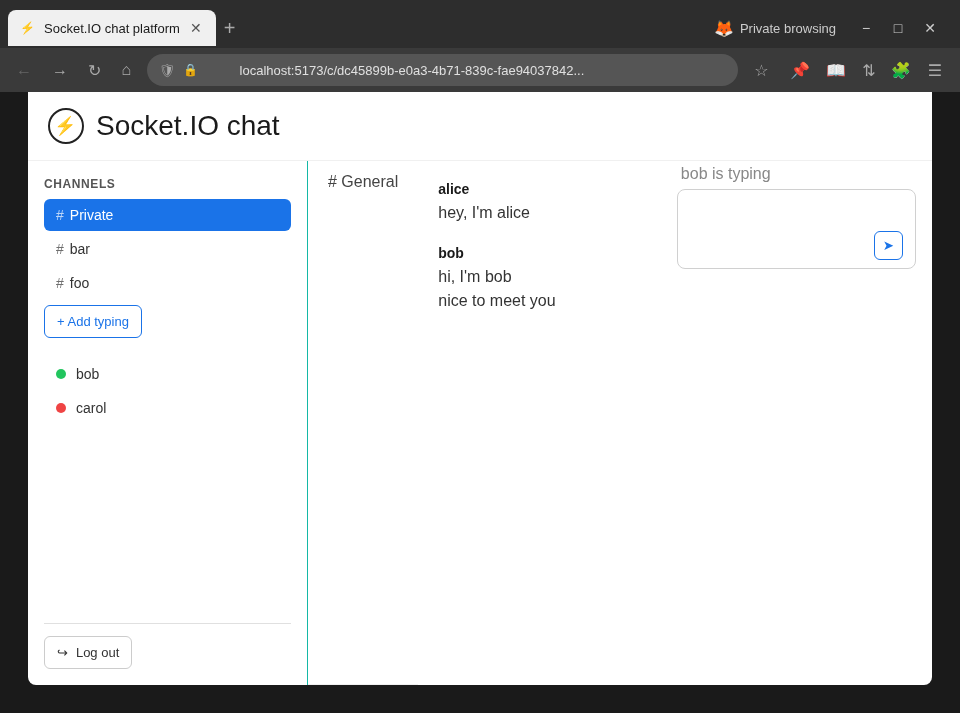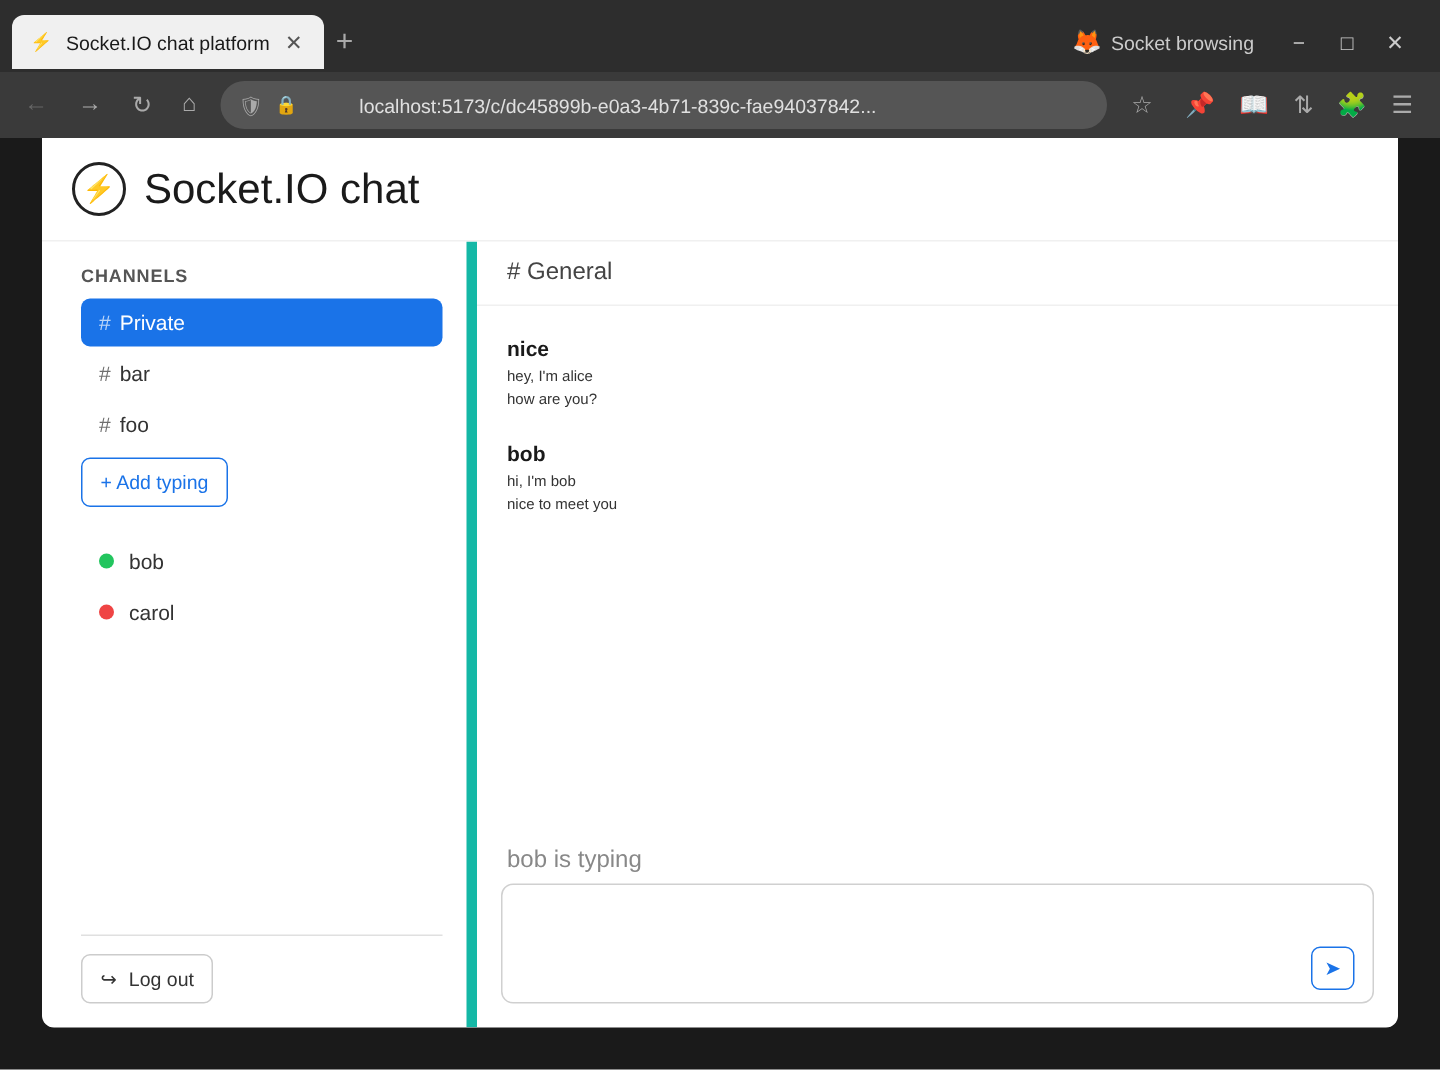--- a/index.html
+++ b/index.html
@@ -228,25 +228,24 @@
     .app-body {
       display: flex;
       flex: 1;
       overflow: hidden;
     }
 
     
     .sidebar {
       width: 280px;
       min-width: 280px;
-      border-right: 7px solid #14b8a6;
+      border-right: 1px solid #14b8a6;
       display: flex;
       flex-direction: column;
       padding: 16px;
-      margin-left: 10px;
     }
 
     .section-label {
       font-size: 12px;
       font-weight: 700;
       color: #555;
       letter-spacing: 0.05em;
       margin-bottom: 8px;
     }
 
@@ -333,21 +332,21 @@
       font-size: 13px;
       cursor: pointer;
       background: none;
       width: fit-content;
     }
 
     
     .chat-area {
       flex: 1;
       display: flex;
-      flex-direction: column;
+      flex-direction: row;
     }
 
     .chat-header {
       padding: 12px 20px;
       border-bottom: 1px solid #f0f0f0;
       font-size: 16px;
       color: #444;
     }
 
     .chat-messages {
@@ -361,21 +360,21 @@
     }
 
     .message-sender {
       font-weight: 700;
       color: #1a1a1a;
       font-size: 14px;
       margin-bottom: 4px;
     }
 
     .message-line {
-      font-size: 10px;
+      font-size: 16px;
       color: #333;
       line-height: 1.5;
     }
 
     .chat-footer {
       padding: 4px 16px 16px;
     }
 
     .typing-indicator {
       font-size: 16px;
@@ -423,21 +422,21 @@
   <div class="tab-bar">
     <div class="tab">
       <span class="tab-favicon">⚡</span>
       <span class="tab-title">Socket.IO chat platform</span>
       <span class="tab-close">✕</span>
     </div>
     <button class="new-tab-btn">+</button>
 
     <div class="private-browsing-indicator">
       <span class="private-icon">🦊</span>
-      <span>Socket browsing</span>
+      <span>Private browsing</span>
     </div>
 
     <div class="window-controls">
       <button class="win-btn">−</button>
       <button class="win-btn">□</button>
       <button class="win-btn">✕</button>
     </div>
   </div>
 
   <div class="address-bar">
@@ -514,23 +513,22 @@
       </button>
     </div>
 
     <div class="chat-area">
 
       <div class="chat-header"># General</div>
 
       <div class="chat-messages">
 
         <div class="message-group">
-          <div class="message-sender">nice</div>
+          <div class="message-sender">alice</div>
           <div class="message-line">hey, I'm alice</div>
-          <div class="message-line">how are you?</div>
         </div>
 
         <div class="message-group">
           <div class="message-sender">bob</div>
           <div class="message-line">hi, I'm bob</div>
           <div class="message-line">nice to meet you</div>
         </div>
 
       </div>
 

